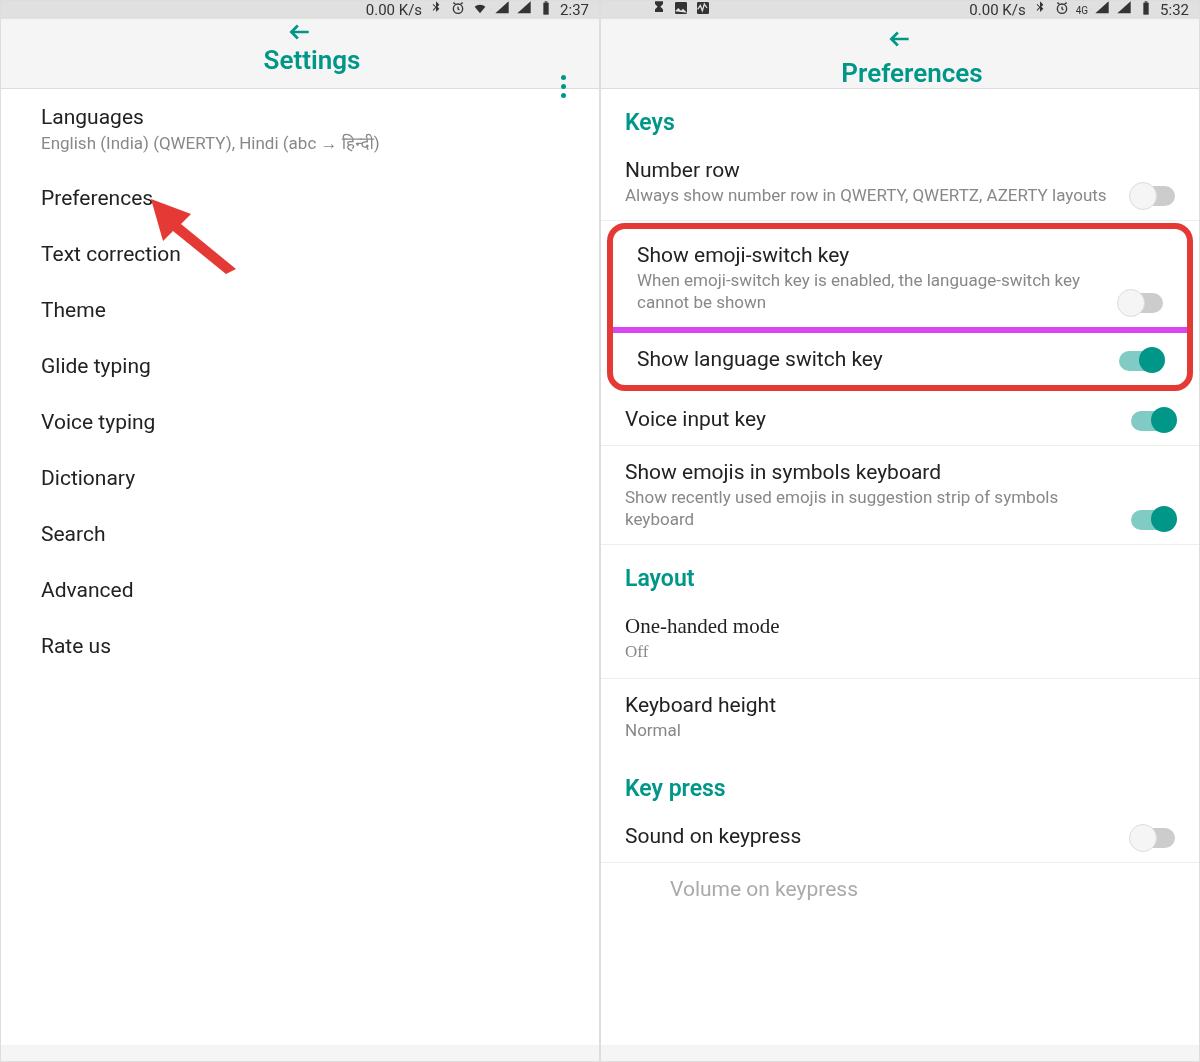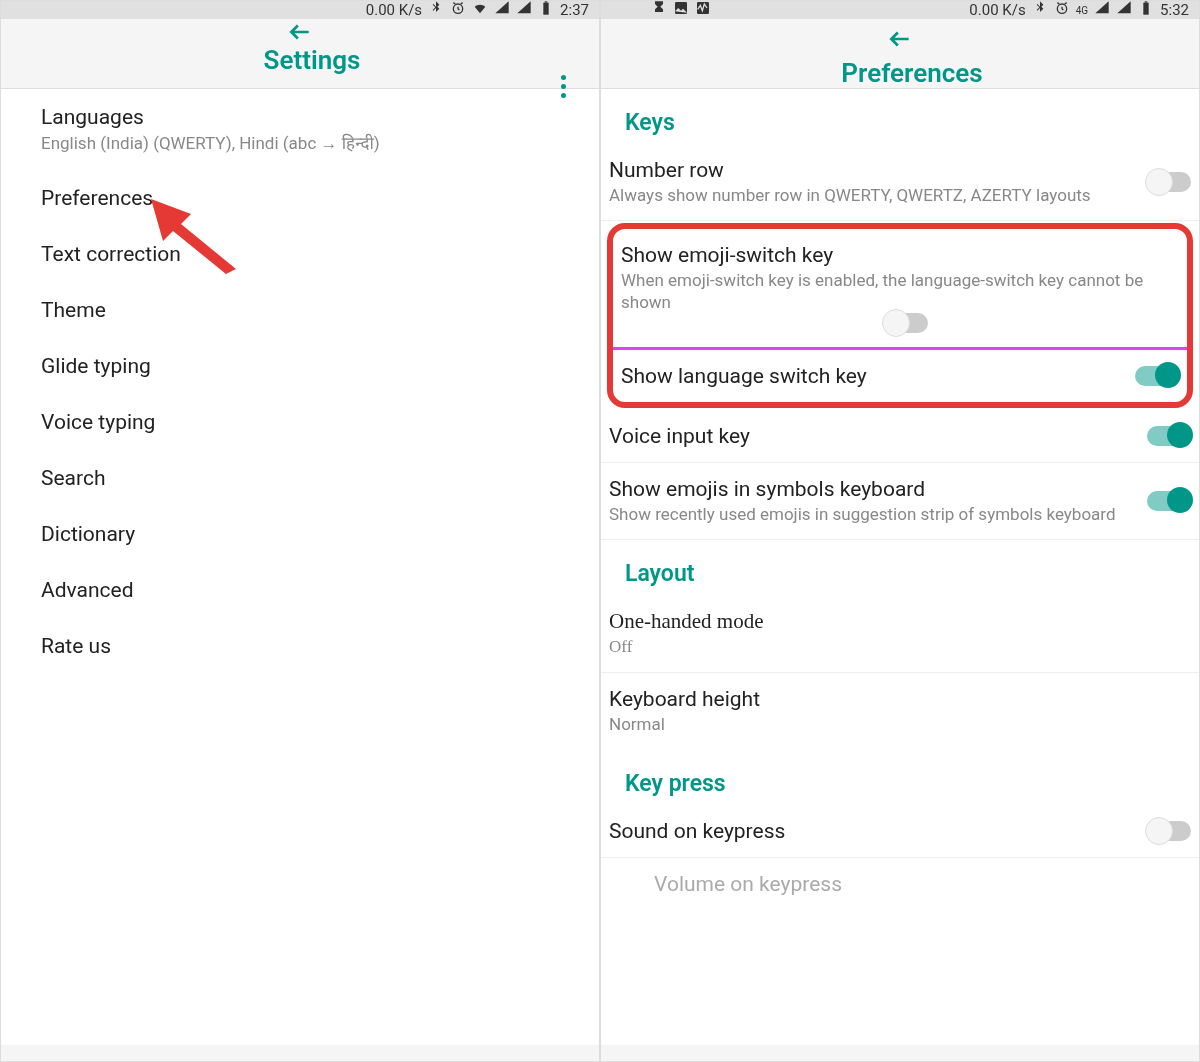--- a/index.html
+++ b/index.html
@@ -90,23 +90,23 @@
   .list-item .title {
     font-size: 21px;
     color: #222;
   }
   .list-item .subtitle {
     font-size: 17px;
     color: #888;
     margin-top: 2px;
   }
   .pref-item {
-    padding: 14px 8px;
-    display: flex;
-    align-items: center;
+    padding: 14px 24px;
+    display: flex;
+    align-items: flex-end;
     border-bottom: 1px solid #eee;
   }
   .pref-item .text {
     flex: 1;
   }
   .pref-item .title {
     font-size: 21px;
     color: #222;
   }
   .pref-item .subtitle {
@@ -238,24 +238,24 @@
     <div class="list-item">
       <div class="title">Theme</div>
     </div>
     <div class="list-item">
       <div class="title">Glide typing</div>
     </div>
     <div class="list-item">
       <div class="title">Voice typing</div>
     </div>
     <div class="list-item">
+      <div class="title">Dictionary</div>
+    </div>
+    <div class="list-item">
       <div class="title">Search</div>
-    </div>
-    <div class="list-item">
-      <div class="title">Dictionary</div>
     </div>
     <div class="list-item">
       <div class="title">Advanced</div>
     </div>
     <div class="list-item">
       <div class="title">Rate us</div>
     </div>
   </div>
 
   <svg class="red-arrow" width="110" height="90" viewBox="0 0 110 90">
@@ -330,21 +330,21 @@
 
     <div class="pref-item">
       <div class="text">
         <div class="title">Number row</div>
         <div class="subtitle">Always show number row in QWERTY, QWERTZ, AZERTY layouts</div>
       </div>
       <div class="switch off"></div>
     </div>
 
     <div class="red-box">
-      <div class="pref-item" style="border-bottom:3px solid #d946ef;flex-direction:column;">
+      <div class="pref-item" style="border-bottom:6px solid #d946ef;">
         <div class="text">
           <div class="title">Show emoji-switch key</div>
           <div class="subtitle">When emoji-switch key is enabled, the language-switch key cannot be shown</div>
         </div>
         <div class="switch off"></div>
       </div>
       <div class="pref-item" style="border-bottom:none;">
         <div class="text">
           <div class="title">Show language switch key</div>
         </div>

